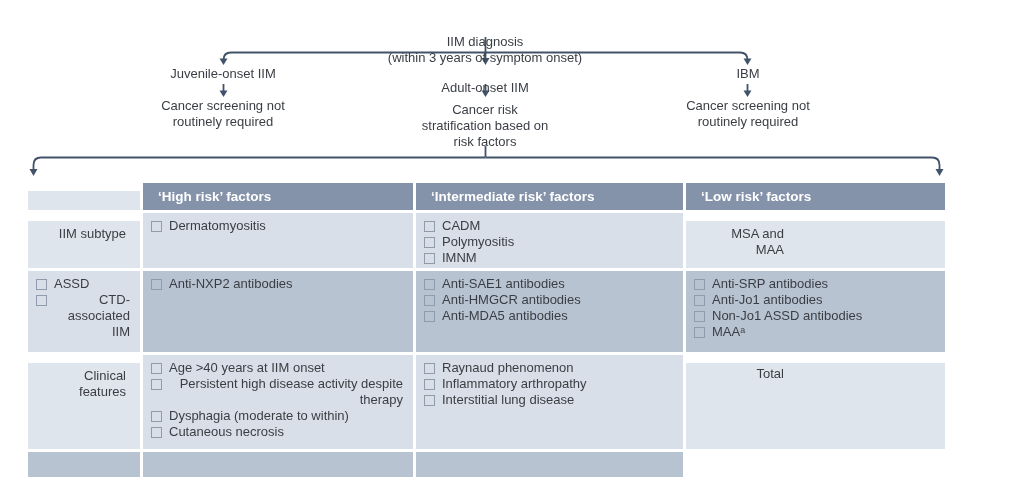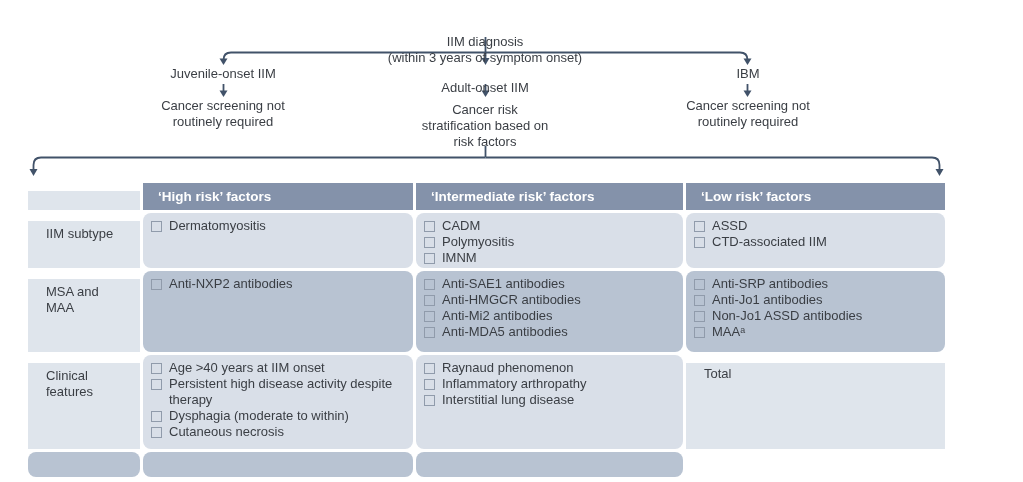--- a/index.html
+++ b/index.html
@@ -21,36 +21,37 @@
 
   .riskTable{
     position:absolute;left:28px;top:183px;z-index:1;
     width:917px;
     display:grid;
     grid-template-columns:112px 270px 267px 259px;
     grid-template-rows:27px 55px 81px 94px 25px;
     gap:3px;
     background:#ffffff;
     font-size:13px;
+    text-align:right;
   }
   .cell{box-sizing:border-box;}
   .cell.head{
     background:var(--header_bg,#8492aa);
     color:#ffffff;font-weight:bold;font-size:13.5px;
     display:flex;align-items:center;padding-left:15px;
   }
   .cell.labelcol{
     background:var(--label_col,#dfe5ec);
     padding:5px 8px 0 18px;line-height:16px;margin-top:8px;
   }
   .cell.labelcol .lbl{display:block;max-width:80px;}
   .cell.total-label{padding-top:3px;}
   .cell.light{background:var(--row_light,#d9dfe8);}
   .cell.dark{background:var(--row_dark,#b8c3d2);}
-  .cell.body{padding:5px 10px 16px 8px;border-radius:8px;}
+  .cell.body{padding:5px 10px 16px 8px;}
   .item{display:flex;align-items:flex-start;line-height:16px;}
   .cb{
     flex:0 0 auto;width:9px;height:9px;
     border:1px solid var(--checkbox_border,#909bab);
     margin:3px 7px 0 0;background:transparent;display:inline-block;
   }
   .itxt{display:block;}
 </style>
 </head>
 <body>
@@ -137,55 +138,51 @@
         </div>
         <div class="item">
           <span class="cb"></span>
           <span class="itxt">Polymyositis</span>
         </div>
         <div class="item">
           <span class="cb"></span>
           <span class="itxt">IMNM</span>
         </div>
       </div>
-    <div class="cell body light">
-
-    <div class="item">
-          <span class="cb"></span>
-          <span class="itxt">ASSD</span>
-        </div>
-        <div class="item">
-          <span class="cb"></span>
-          <span class="itxt">CTD-associated IIM</span>
-        </div>
-      </div>
-
     <div class="cell labelcol">
       <span class="lbl">MSA and MAA</span>
     </div>
+
+    <div class="cell body light">
+
+    <div class="item">
+          <span class="cb"></span>
+          <span class="itxt">ASSD</span>
+        </div>
+        <div class="item">
+          <span class="cb"></span>
+          <span class="itxt">CTD-associated IIM</span>
+        </div>
+      </div>
     <div class="cell body dark">
 
         <div class="item">
           <span class="cb"></span>
           <span class="itxt">Anti-NXP2 antibodies</span>
         </div>
       </div>
     <div class="cell body dark">
 
     <div class="item">
           <span class="cb"></span>
           <span class="itxt">Anti-SAE1 antibodies</span>
         </div>
         <div class="item">
           <span class="cb"></span>
           <span class="itxt">Anti-HMGCR antibodies</span>
-        </div>
-        <div class="item">
-          <span class="cb"></span>
-          <span class="itxt">Anti-Mi2 antibodies</span>
         </div>
         <div class="item">
           <span class="cb"></span>
           <span class="itxt">Anti-MDA5 antibodies</span>
         </div>
       </div>
     <div class="cell body dark">
 
     <div class="item">
           <span class="cb"></span>

